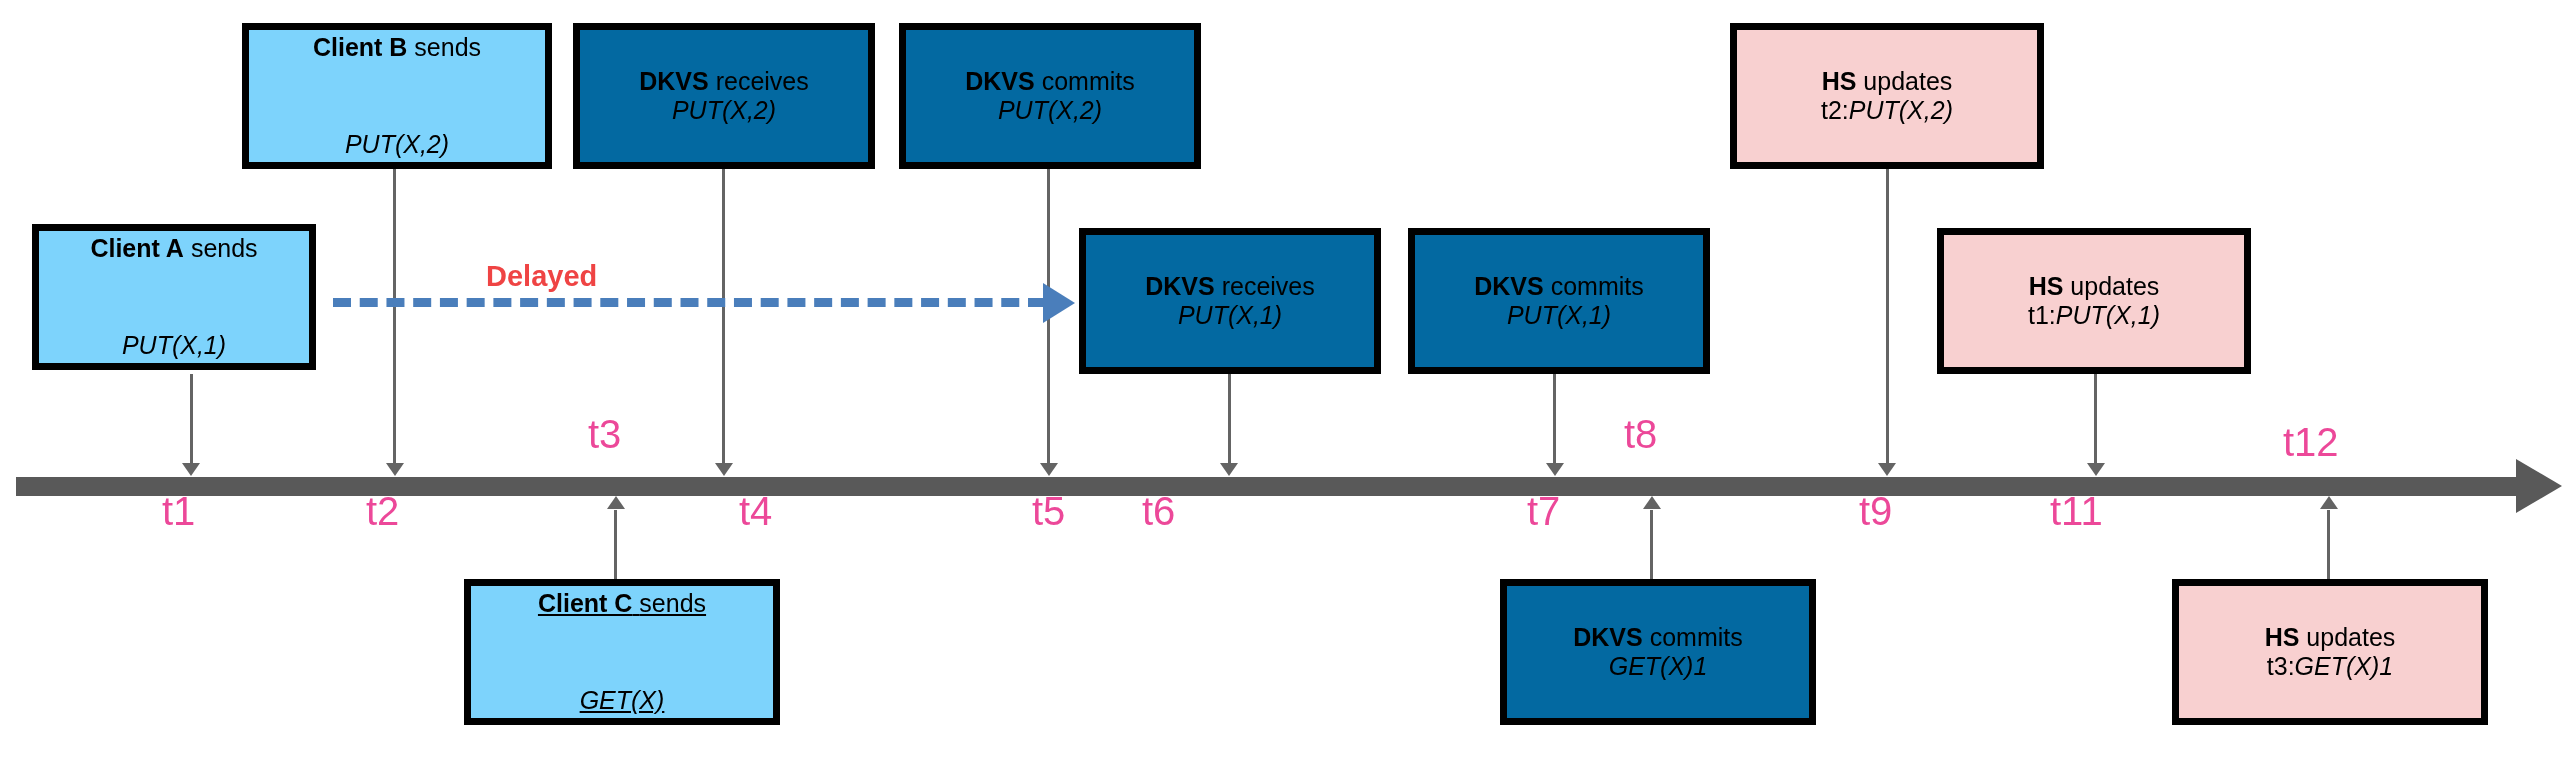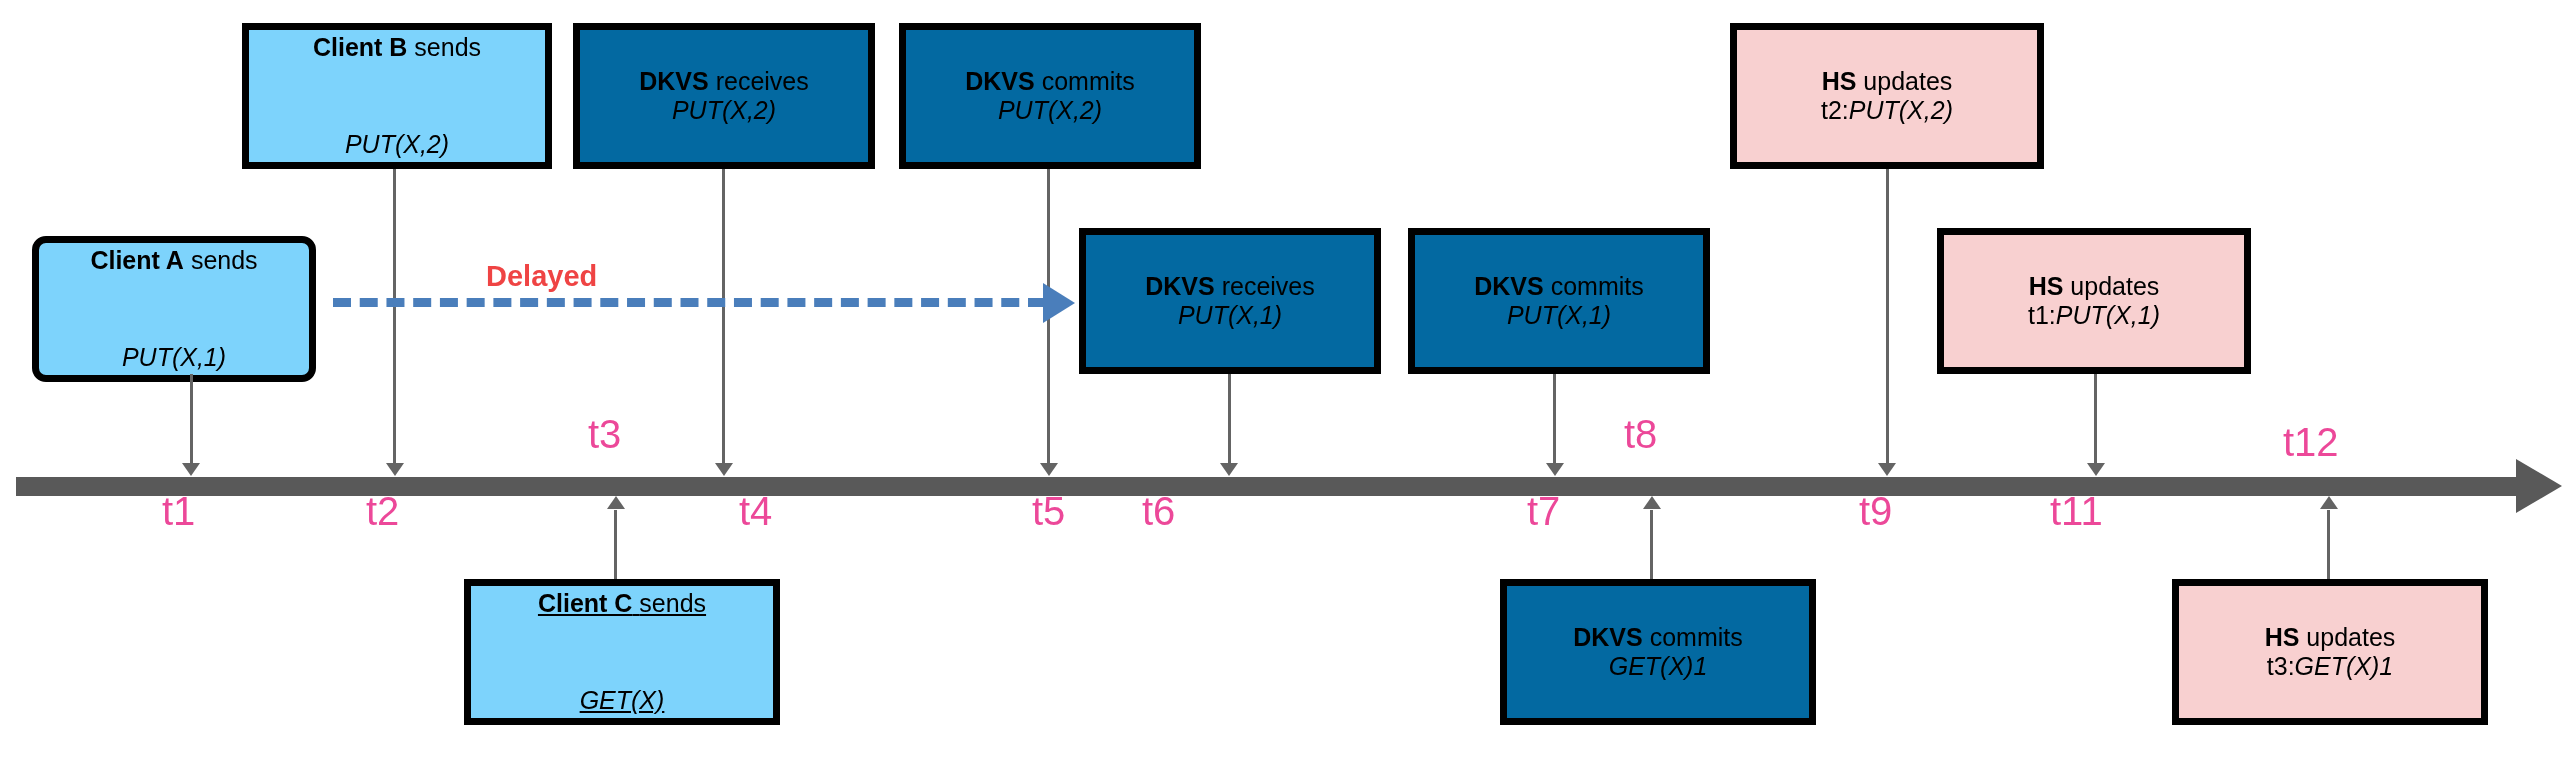--- a/index.html
+++ b/index.html
@@ -46,21 +46,21 @@
   #delayed-head{position:absolute;width:0;height:0;
     border-top:20px solid transparent;border-bottom:20px solid transparent;
     border-left:32px solid #4a7ebb;}
   #delayed-label{position:absolute;font-size:29px;font-weight:bold;color:#ef4444;white-space:nowrap;margin-top:14px;}
 </style>
 </head>
 <body>
 
 <div id="stage">
 
-  <div class="box fill-yellow" style="left:32px;top:236px;width:284px;height:146px;border-radius:14px;">
+  <div class="box fill-yellow" style="left:32px;top:224px;width:284px;height:146px;">
     <div class="l1"><b>Client A</b> <span>sends</span></div>
     <div class="l2"><span class="pfx"></span><span>PUT(X,1)</span></div>
   </div>
   <div class="stem" style="left:190px;top:374px;height:89px;"></div>
   <div class="stem-head head-down" style="left:182px;top:463px;"></div>
 
   <div class="box fill-yellow" style="left:242px;top:23px;width:310px;height:146px;">
     <div class="l1"><b>Client B</b> <span>sends</span></div>
     <div class="l2"><span class="pfx"></span><span>PUT(X,2)</span></div>
   </div>

